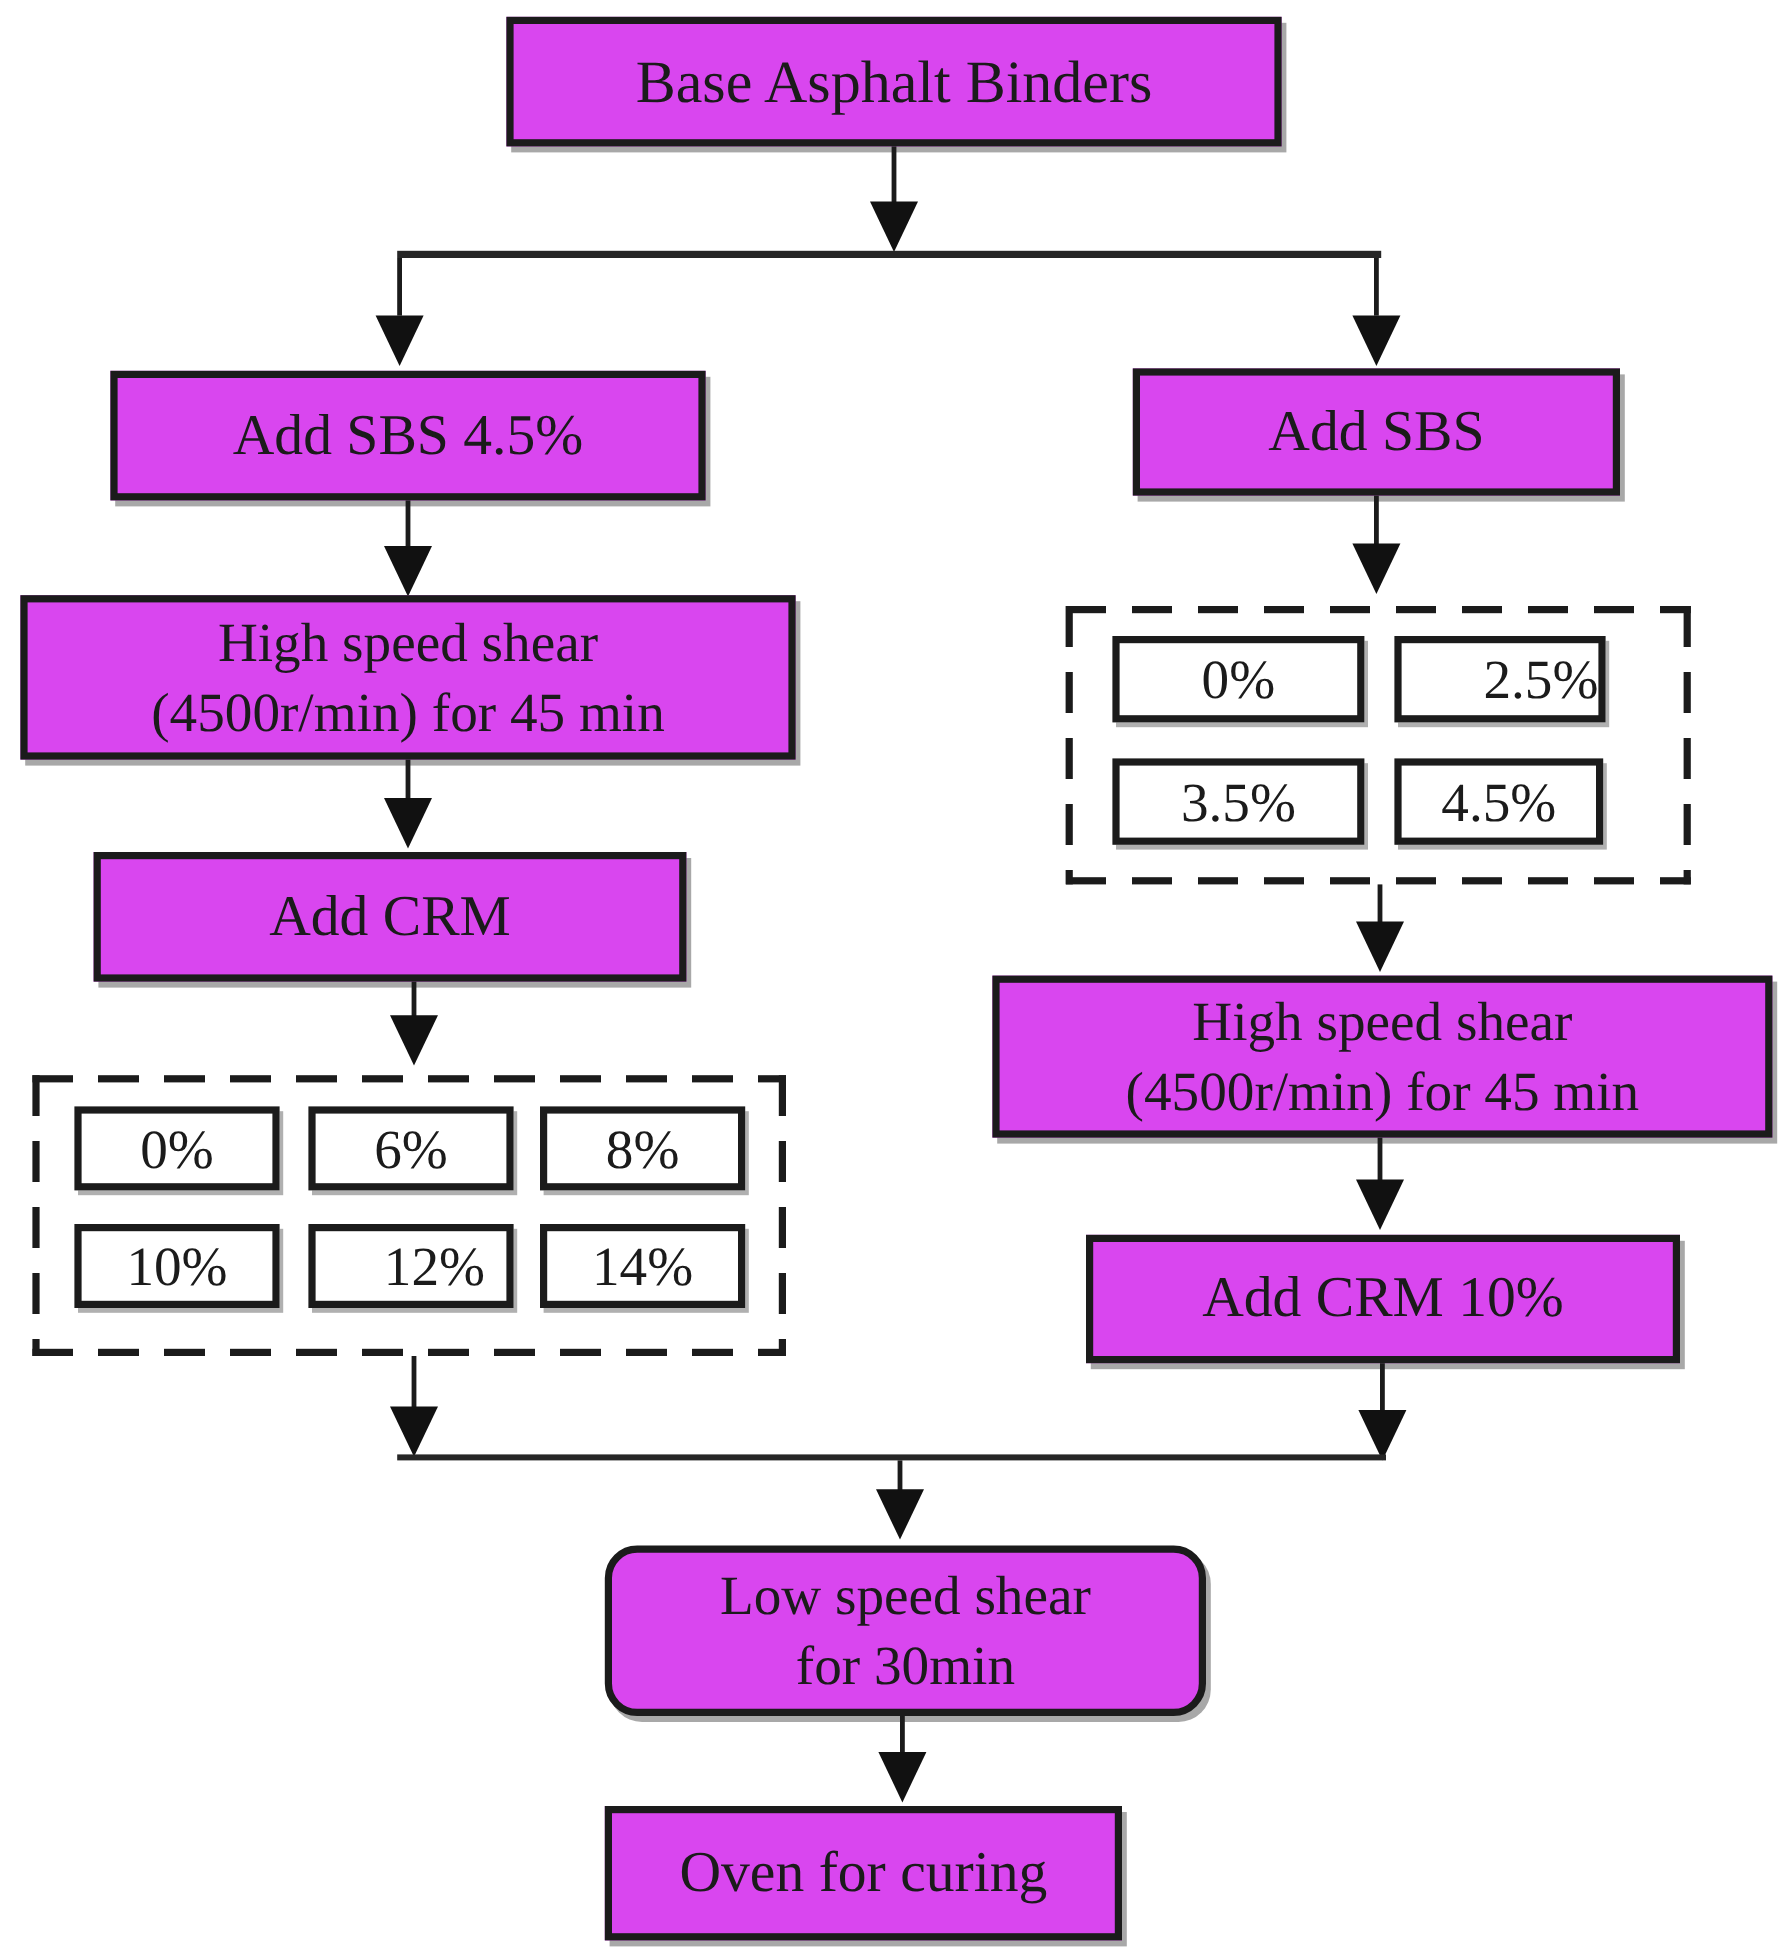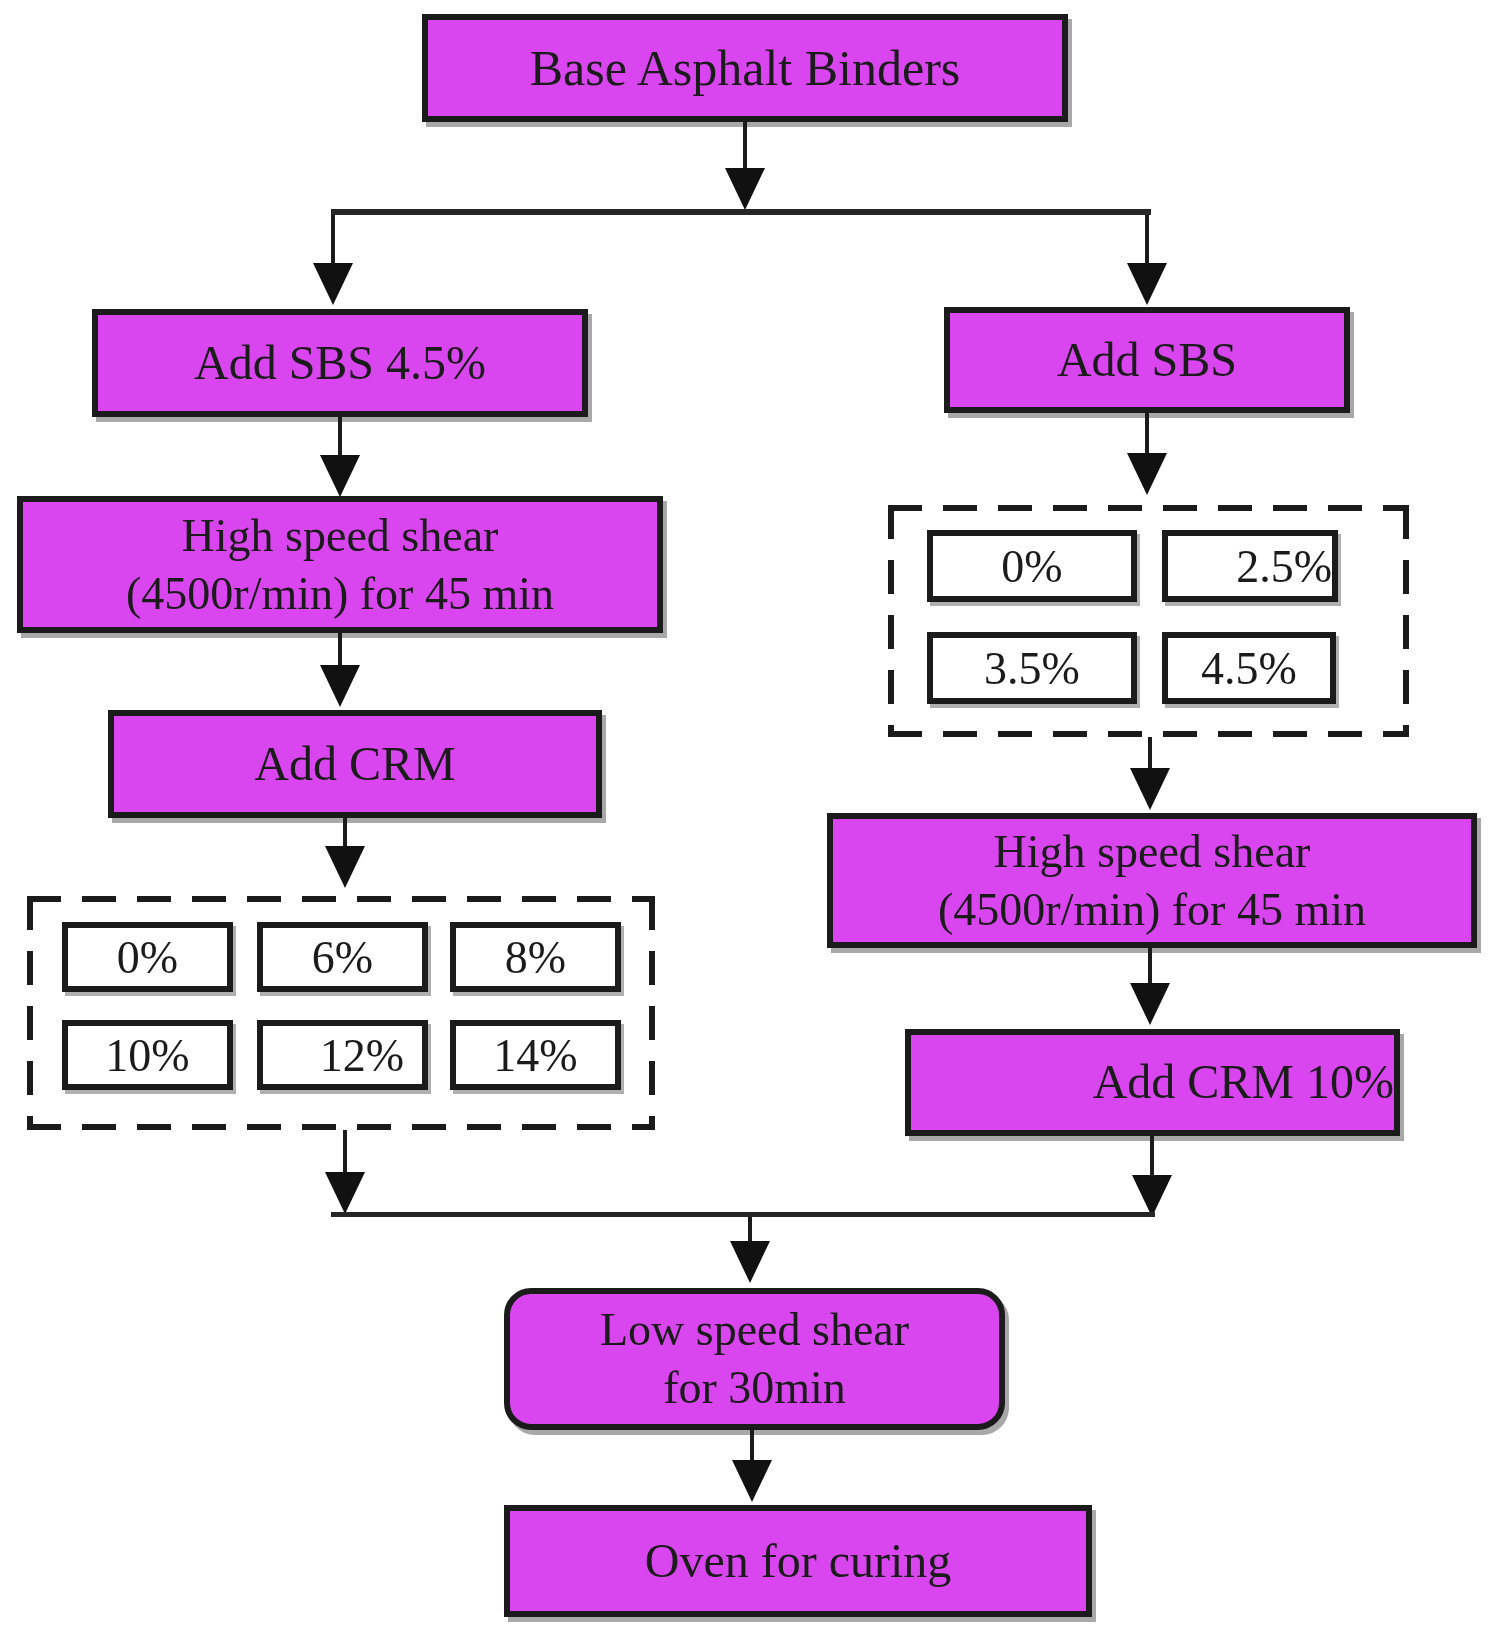--- a/index.html
+++ b/index.html
@@ -66,21 +66,21 @@
 <div class="arrowhead" style="left:320px; top:455px;"></div>
 
 <div class="node" style="left:17px; top:496px; width:646px; height:137px; font-size:46px;">
   <span class="tline">High speed shear</span>
   <span class="tline">(4500r/min) for 45 min</span>
 </div>
 
 <div class="vline" style="left:338px; top:633px; height:34px;"></div>
 <div class="arrowhead" style="left:320px; top:665px;"></div>
 
-<div class="node" style="left:108px; top:710px; width:494px; height:108px;">
+<div class="node" style="left:78px; top:710px; width:494px; height:108px;">
   <span class="tline">Add CRM</span>
 </div>
 
 <div class="vline" style="left:343px; top:818px; height:30px;"></div>
 <div class="arrowhead" style="left:325px; top:846px;"></div>
 
 <div class="dashedbox" style="left:27px; top:896px; width:628px; height:234px;"></div>
 <div class="mini" style="left:62px; top:922px; width:171px; height:70px;">
   <span>0%</span>
 </div>
@@ -128,35 +128,35 @@
 <div class="arrowhead" style="left:1130px; top:768px;"></div>
 
 <div class="node" style="left:827px; top:813px; width:650px; height:135px; font-size:46px;">
   <span class="tline">High speed shear</span>
   <span class="tline">(4500r/min) for 45 min</span>
 </div>
 
 <div class="vline" style="left:1148px; top:948px; height:37px;"></div>
 <div class="arrowhead" style="left:1130px; top:983px;"></div>
 
-<div class="node" style="left:905px; top:1029px; width:495px; height:107px;align-items:flex-end;">
+<div class="node" style="left:905px; top:1029px; width:495px; height:107px;">
   <span class="tline">Add CRM 10%</span>
 </div>
 
 <div class="vline" style="left:1150px; top:1136px; height:41px;"></div>
 <div class="arrowhead" style="left:1132px; top:1175px;"></div>
 
 <div class="hline" style="left:331px; top:1212px; width:824px; height:5px;"></div>
 
 <div class="vline" style="left:748px; top:1217px; height:26px;"></div>
 <div class="arrowhead" style="left:730px; top:1241px;"></div>
 
 <div class="node" style="left:504px; top:1288px; width:501px; height:142px; font-size:46px;border-radius:27px;">
   <span class="tline">Low speed shear</span>
   <span class="tline">for 30min</span>
 </div>
 
 <div class="vline" style="left:750px; top:1430px; height:32px;"></div>
 <div class="arrowhead" style="left:732px; top:1460px;"></div>
 
-<div class="node" style="left:504px; top:1505px; width:588px; height:112px;">
+<div class="node" style="left:504px; top:1505px; width:431px; height:112px;">
   <span class="tline">Oven for curing</span>
 </div>
 
 </body></html>

